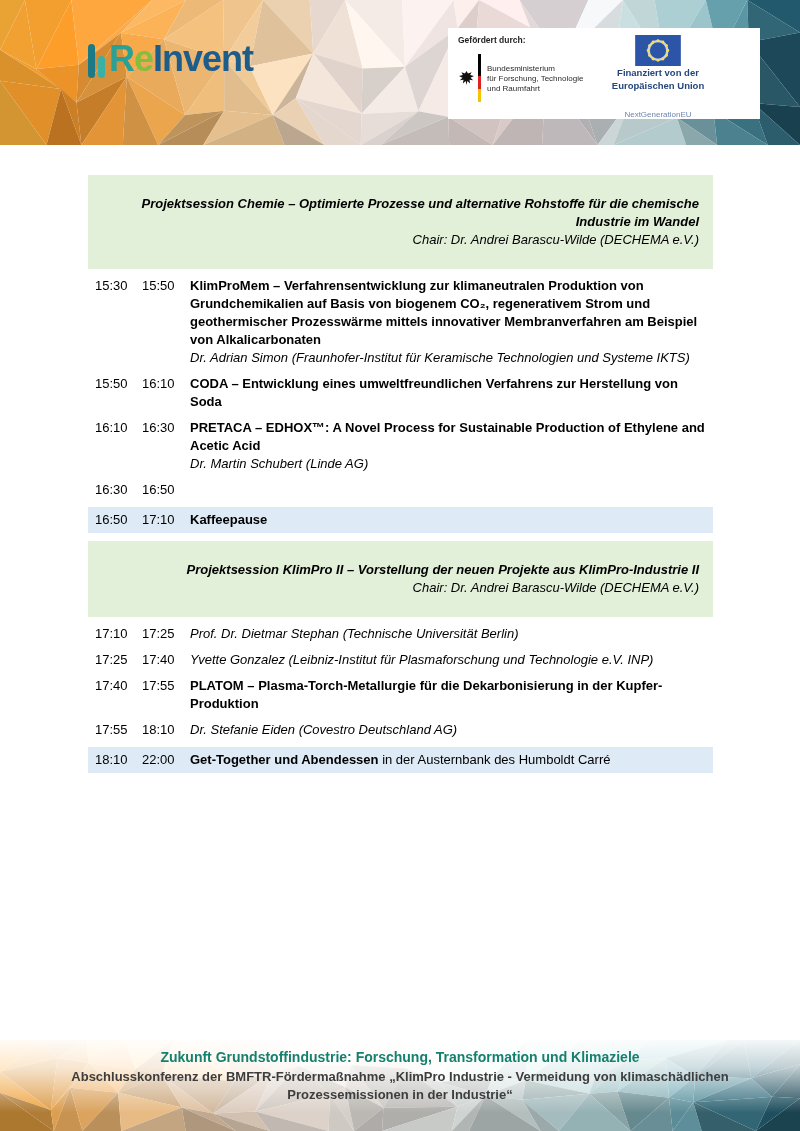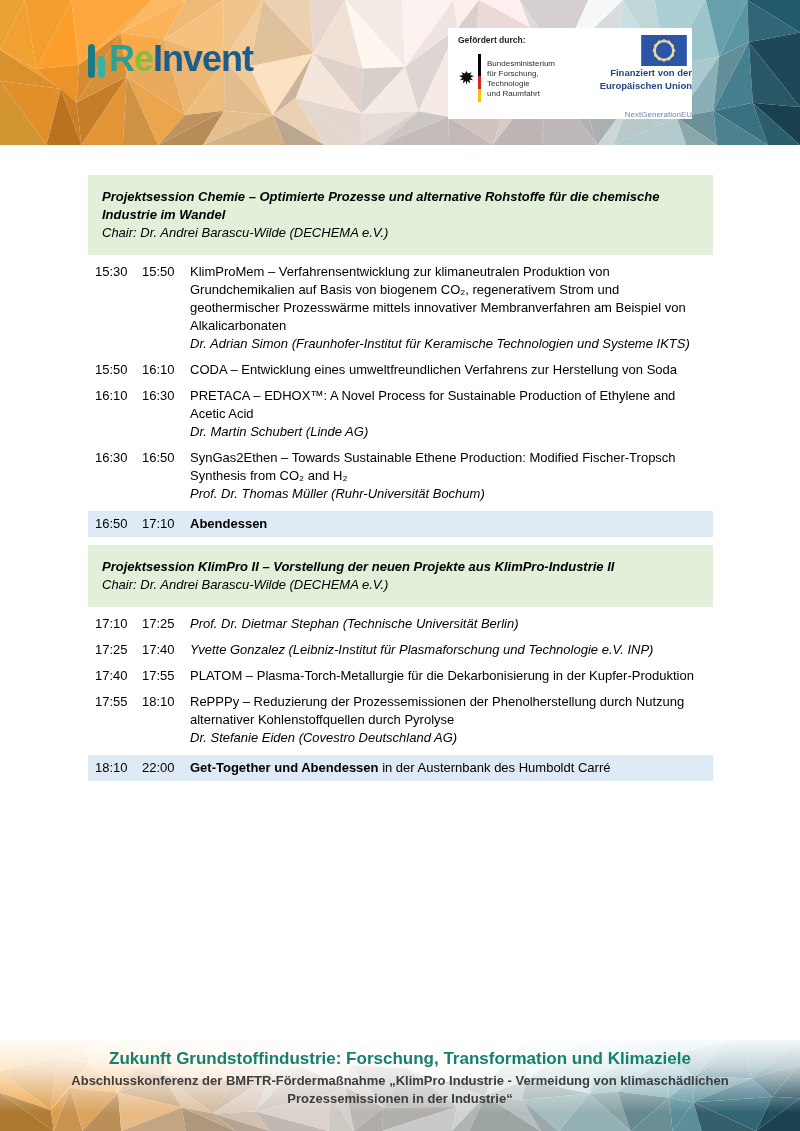--- a/index.html
+++ b/index.html
@@ -25,56 +25,56 @@
   .lbar.tall{height:34px;background:#1b7a86}
   .lbar.short{height:22px;background:#3bb0a4;margin-right:4px}
   .logo-row span{font-weight:700;font-size:36px;line-height:38px;letter-spacing:-1px}
   .lr{color:var(--logo-teal)}
   .le{color:var(--logo-green)}
   .li{color:var(--logo-blue)}
   .tagline{margin-top:7px;font-size:10px;font-weight:700;letter-spacing:2.4px;
            color:#8c8880;line-height:15px}
 
   
-  .funding-box{position:absolute;left:448px;top:28px;width:244px;height:91px;
+  .funding-box{position:absolute;left:448px;top:28px;width:312px;height:91px;
                background:#fff;display:flex}
   .ministry{width:152px;padding:7px 4px 4px 10px;position:relative}
   .gef{font-size:8.5px;font-weight:700;color:#1f1f1f;margin-bottom:9px}
   .min-row{display:flex;align-items:center}
   .eagle{width:17px;height:17px;margin-top:1px;flex:none}
   .stripe{display:flex;flex-direction:column;width:3px;height:48px;margin:0 6px 0 3px;flex:none}
   .stripe i{display:block;width:3px}
   .s-black{height:22px;background:#000}
   .s-red{height:13px;background:#d22}
   .s-gold{height:13px;background:#f5c400}
   .min-text{font-size:8px;line-height:10px;color:#2b2b2b;padding-top:1px}
-  .eu{width:116px;display:flex;flex-direction:column;align-items:flex-end;padding-top:7px}
+  .eu{width:116px;display:flex;flex-direction:column;align-items:center;padding-top:7px}
   .flag{width:56px;height:38px;display:block}
   .eu-l1{font-size:9.5px;font-weight:700;color:#24477d;line-height:12px;margin-top:1px}
   .eu-l3{font-size:8px;color:#6d86ae;margin-top:18px}
 
   
   .agenda{position:absolute;left:88px;top:175px;width:625px;font-size:13px;line-height:18px}
-  .session-band{background:var(--session-bg);text-align:left;font-style:italic;
-                padding:13px 14px;margin-bottom:8px}
+  .session-band{background:var(--session-bg);text-align:right;font-style:italic;
+                padding:20px 14px;margin-bottom:8px}
   .session-title{font-weight:700}
   .talk-row,.break-row{display:flex;margin-bottom:8px;padding-left:7px}
   .break-row{background:var(--break-bg);padding-top:4px;padding-bottom:4px}
   .tcol1{width:47px;flex:none}
   .tcol2{width:48px;flex:none}
   .tcontent{flex:1;padding-right:4px}
-  .talk-title{font-weight:400}
+  .talk-title{font-weight:700}
   .talk-speaker{font-style:italic}
   .break-bold{font-weight:700}
 
   
   .footer-fade{position:absolute;inset:0;
       background:linear-gradient(180deg,rgba(255,255,255,.95) 0%,rgba(255,255,255,.72) 30%,rgba(255,255,255,0) 80%)}
   .footer-text{position:absolute;left:55px;width:690px;top:9px;text-align:center}
-  .f1{font-size:17px;font-weight:700;color:var(--footer-title);margin-bottom:3px}
+  .f1{font-size:14px;font-weight:700;color:var(--footer-title);margin-bottom:3px}
   .f2{font-size:13px;font-weight:700;color:var(--footer-text);line-height:18px}
 </style>
 </head>
 <body>
 
 <div class="page">
 
   <div class="band header">
     <svg id="headerPoly" class="poly" viewBox="0 0 800 145" preserveAspectRatio="none">
         <polygon points="0,0 24.912634570565487,0 0,49.84450269358543" fill="rgb(233,162,52)"></polygon>
@@ -266,29 +266,25 @@
         <div class="tcol1">16:10</div>
         <div class="tcol2">16:30</div>
         <div class="tcontent">
           <div class="talk-title">PRETACA – EDHOX™: A Novel Process for Sustainable Production of Ethylene and Acetic Acid</div>
           <div class="talk-speaker">Dr. Martin Schubert (Linde AG)</div>
         </div>
       </div>
       <div class="talk-row">
         <div class="tcol1">16:30</div>
         <div class="tcol2">16:50</div>
-        <div class="tcontent">
-          <div class="talk-title">SynGas2Ethen – Towards Sustainable Ethene Production: Modified Fischer-Tropsch Synthesis from CO₂ and H₂</div>
-          <div class="talk-speaker">Prof. Dr. Thomas Müller (Ruhr-Universität Bochum)</div>
-        </div>
       </div>
       <div class="break-row">
         <div class="tcol1">16:50</div>
         <div class="tcol2">17:10</div>
-        <div class="tcontent"><span class="break-bold">Abendessen</span><span class="break-rest"></span></div>
+        <div class="tcontent"><span class="break-bold">Kaffeepause</span><span class="break-rest"></span></div>
       </div>
       <div class="session-band">
         <div class="session-title">Projektsession KlimPro II – Vorstellung der neuen Projekte aus KlimPro-Industrie II</div>
         <div class="session-chair">Chair: Dr. Andrei Barascu-Wilde (DECHEMA e.V.)</div>
       </div>
       <div class="talk-row">
         <div class="tcol1">17:10</div>
         <div class="tcol2">17:25</div>
         <div class="tcontent">
           <div class="talk-speaker">Prof. Dr. Dietmar Stephan (Technische Universität Berlin)</div>
@@ -305,21 +301,20 @@
         <div class="tcol1">17:40</div>
         <div class="tcol2">17:55</div>
         <div class="tcontent">
           <div class="talk-title">PLATOM – Plasma-Torch-Metallurgie für die Dekarbonisierung in der Kupfer-Produktion</div>
         </div>
       </div>
       <div class="talk-row">
         <div class="tcol1">17:55</div>
         <div class="tcol2">18:10</div>
         <div class="tcontent">
-          <div class="talk-title">RePPPy – Reduzierung der Prozessemissionen der Phenolherstellung durch Nutzung alternativer Kohlenstoffquellen durch Pyrolyse</div>
           <div class="talk-speaker">Dr. Stefanie Eiden (Covestro Deutschland AG)</div>
         </div>
       </div>
       <div class="break-row">
         <div class="tcol1">18:10</div>
         <div class="tcol2">22:00</div>
         <div class="tcontent"><span class="break-bold">Get-Together und Abendessen</span><span class="break-rest"> in der Austernbank des Humboldt Carré</span></div>
       </div>
     </div>
 

